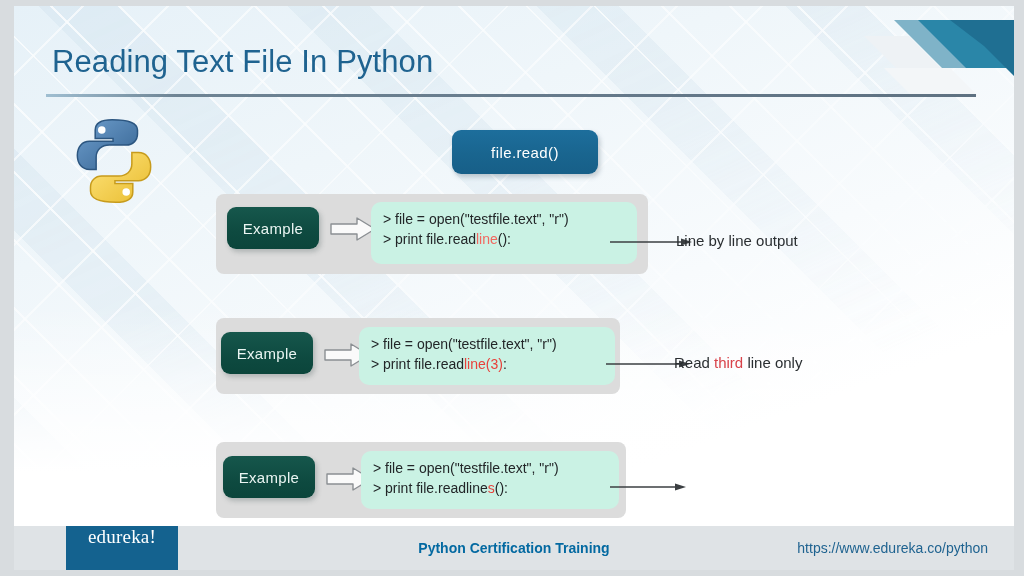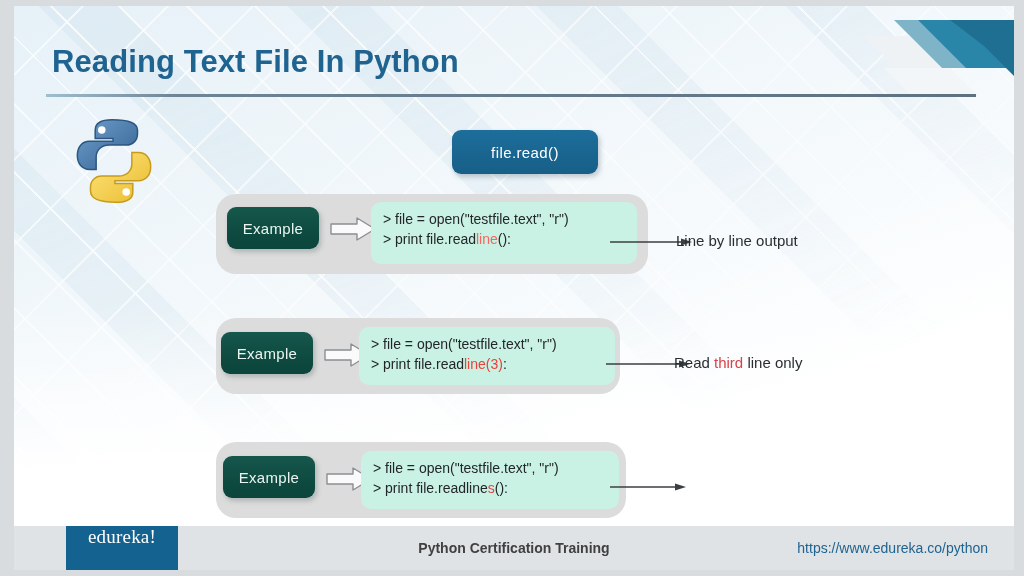--- a/index.html
+++ b/index.html
@@ -64,21 +64,21 @@
 
   
   .corner-deco { position: absolute; right: 0; top: 0; width: 160px; height: 92px; }
 
   
   .title {
     position: absolute;
     left: 38px;
     top: 38px;
     font-size: 31px;
-    font-weight: bold;
+    font-weight: normal;
     color: #1f6390;
     letter-spacing: .1px;
     white-space: nowrap;
   }
   .title-rule {
     position: absolute;
     left: 32px;
     top: 88px;
     width: 930px;
     height: 3px;
@@ -103,21 +103,21 @@
     justify-content: center;
     color: #ffffff;
     font-size: 15px;
     letter-spacing: .4px;
   }
 
   
   .row {
     position: absolute;
     background: #dcdcdc;
-    border-radius: 20px;
+    border-radius: 8px;
   }
   .row-1 { left: 202px; top: 188px; width: 432px; height: 80px; }
   .row-2 { left: 202px; top: 312px; width: 404px; height: 76px; }
   .row-3 { left: 202px; top: 436px; width: 410px; height: 76px; }
 
   .ex-badge {
     position: absolute;
     border-radius: 9px;
     background: linear-gradient(to bottom, #16574c 0%, #0e4a40 60%, #0b453b 100%);
     box-shadow: 2px 3px 5px rgba(60,80,80,.28);
@@ -193,21 +193,21 @@
     justify-content: center;
     color: #ffffff;
     font-size: 19px;
     font-family: "Liberation Serif", serif;
     letter-spacing: .2px;
   }
   .footer-center {
     position: absolute;
     left: 0; top: 0; width: 1000px; height: 44px;
     display: flex; align-items: center; justify-content: center;
-    color: #404040;
+    color: #0369a1;
     font-size: 14px;
     font-weight: bold;
   }
   .footer-url {
     position: absolute;
     right: 26px;
     top: 0; height: 44px;
     display: flex; align-items: center;
     color: #1f6390;
     font-size: 14px;

